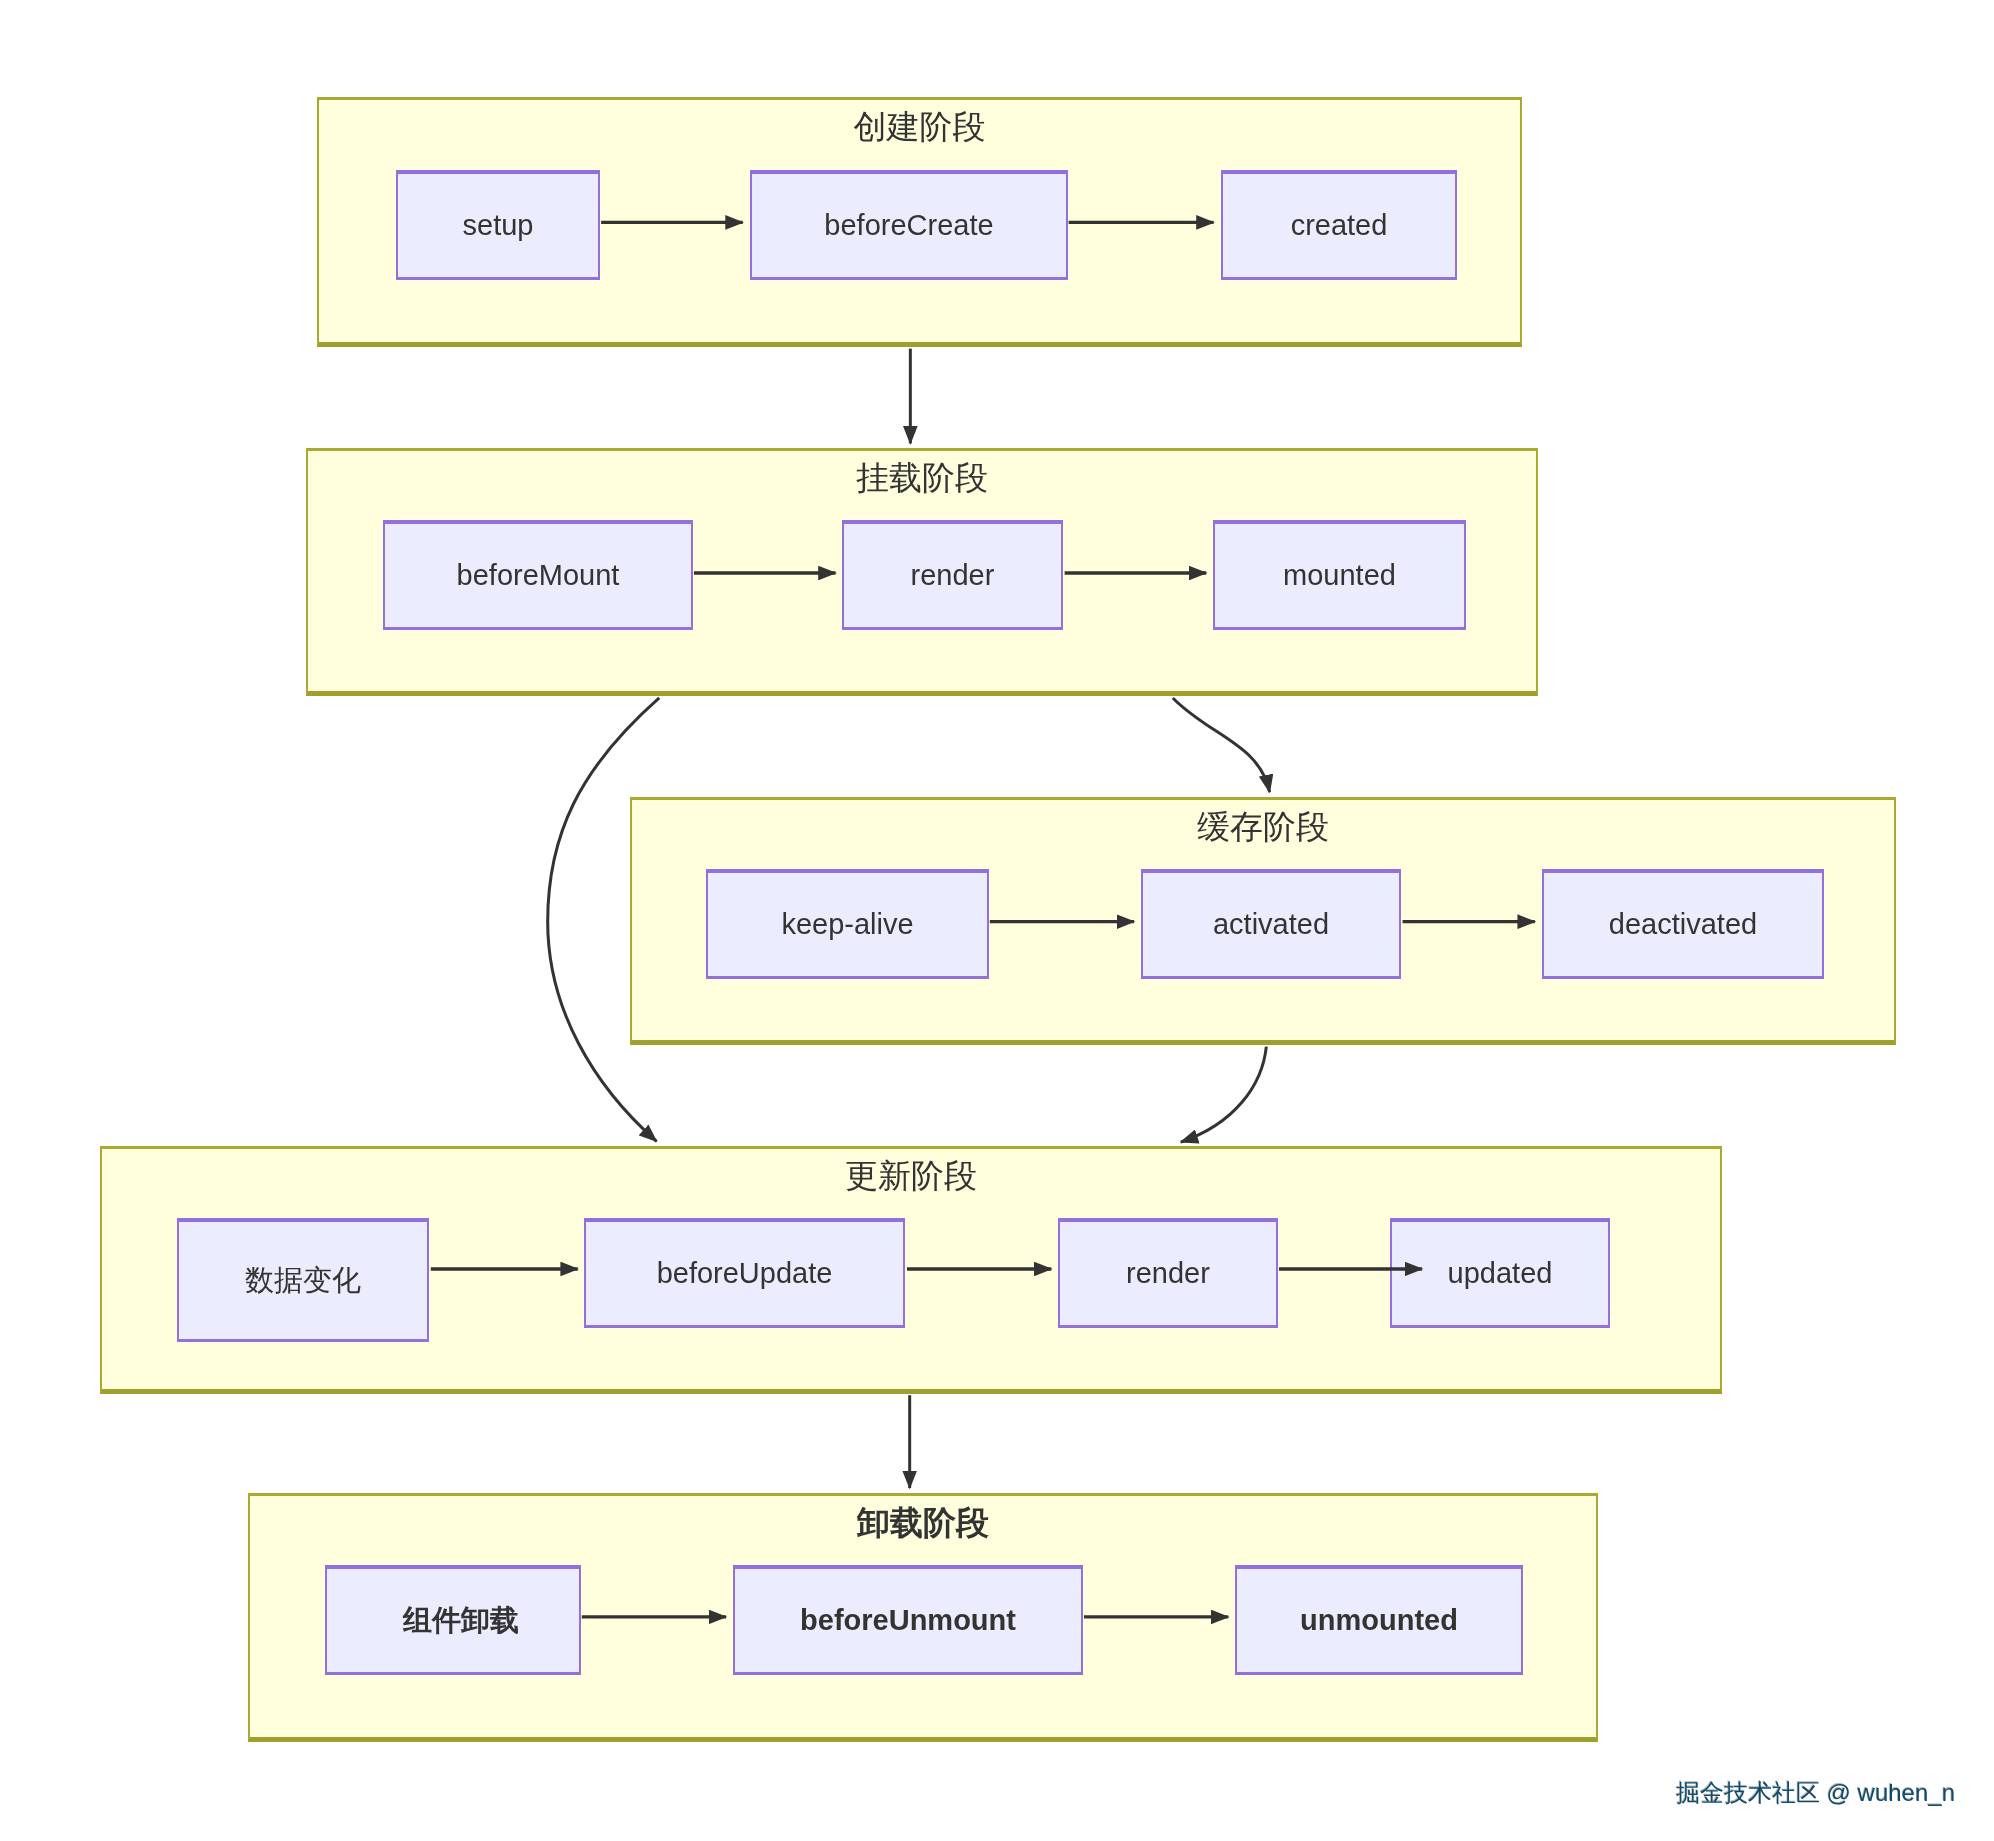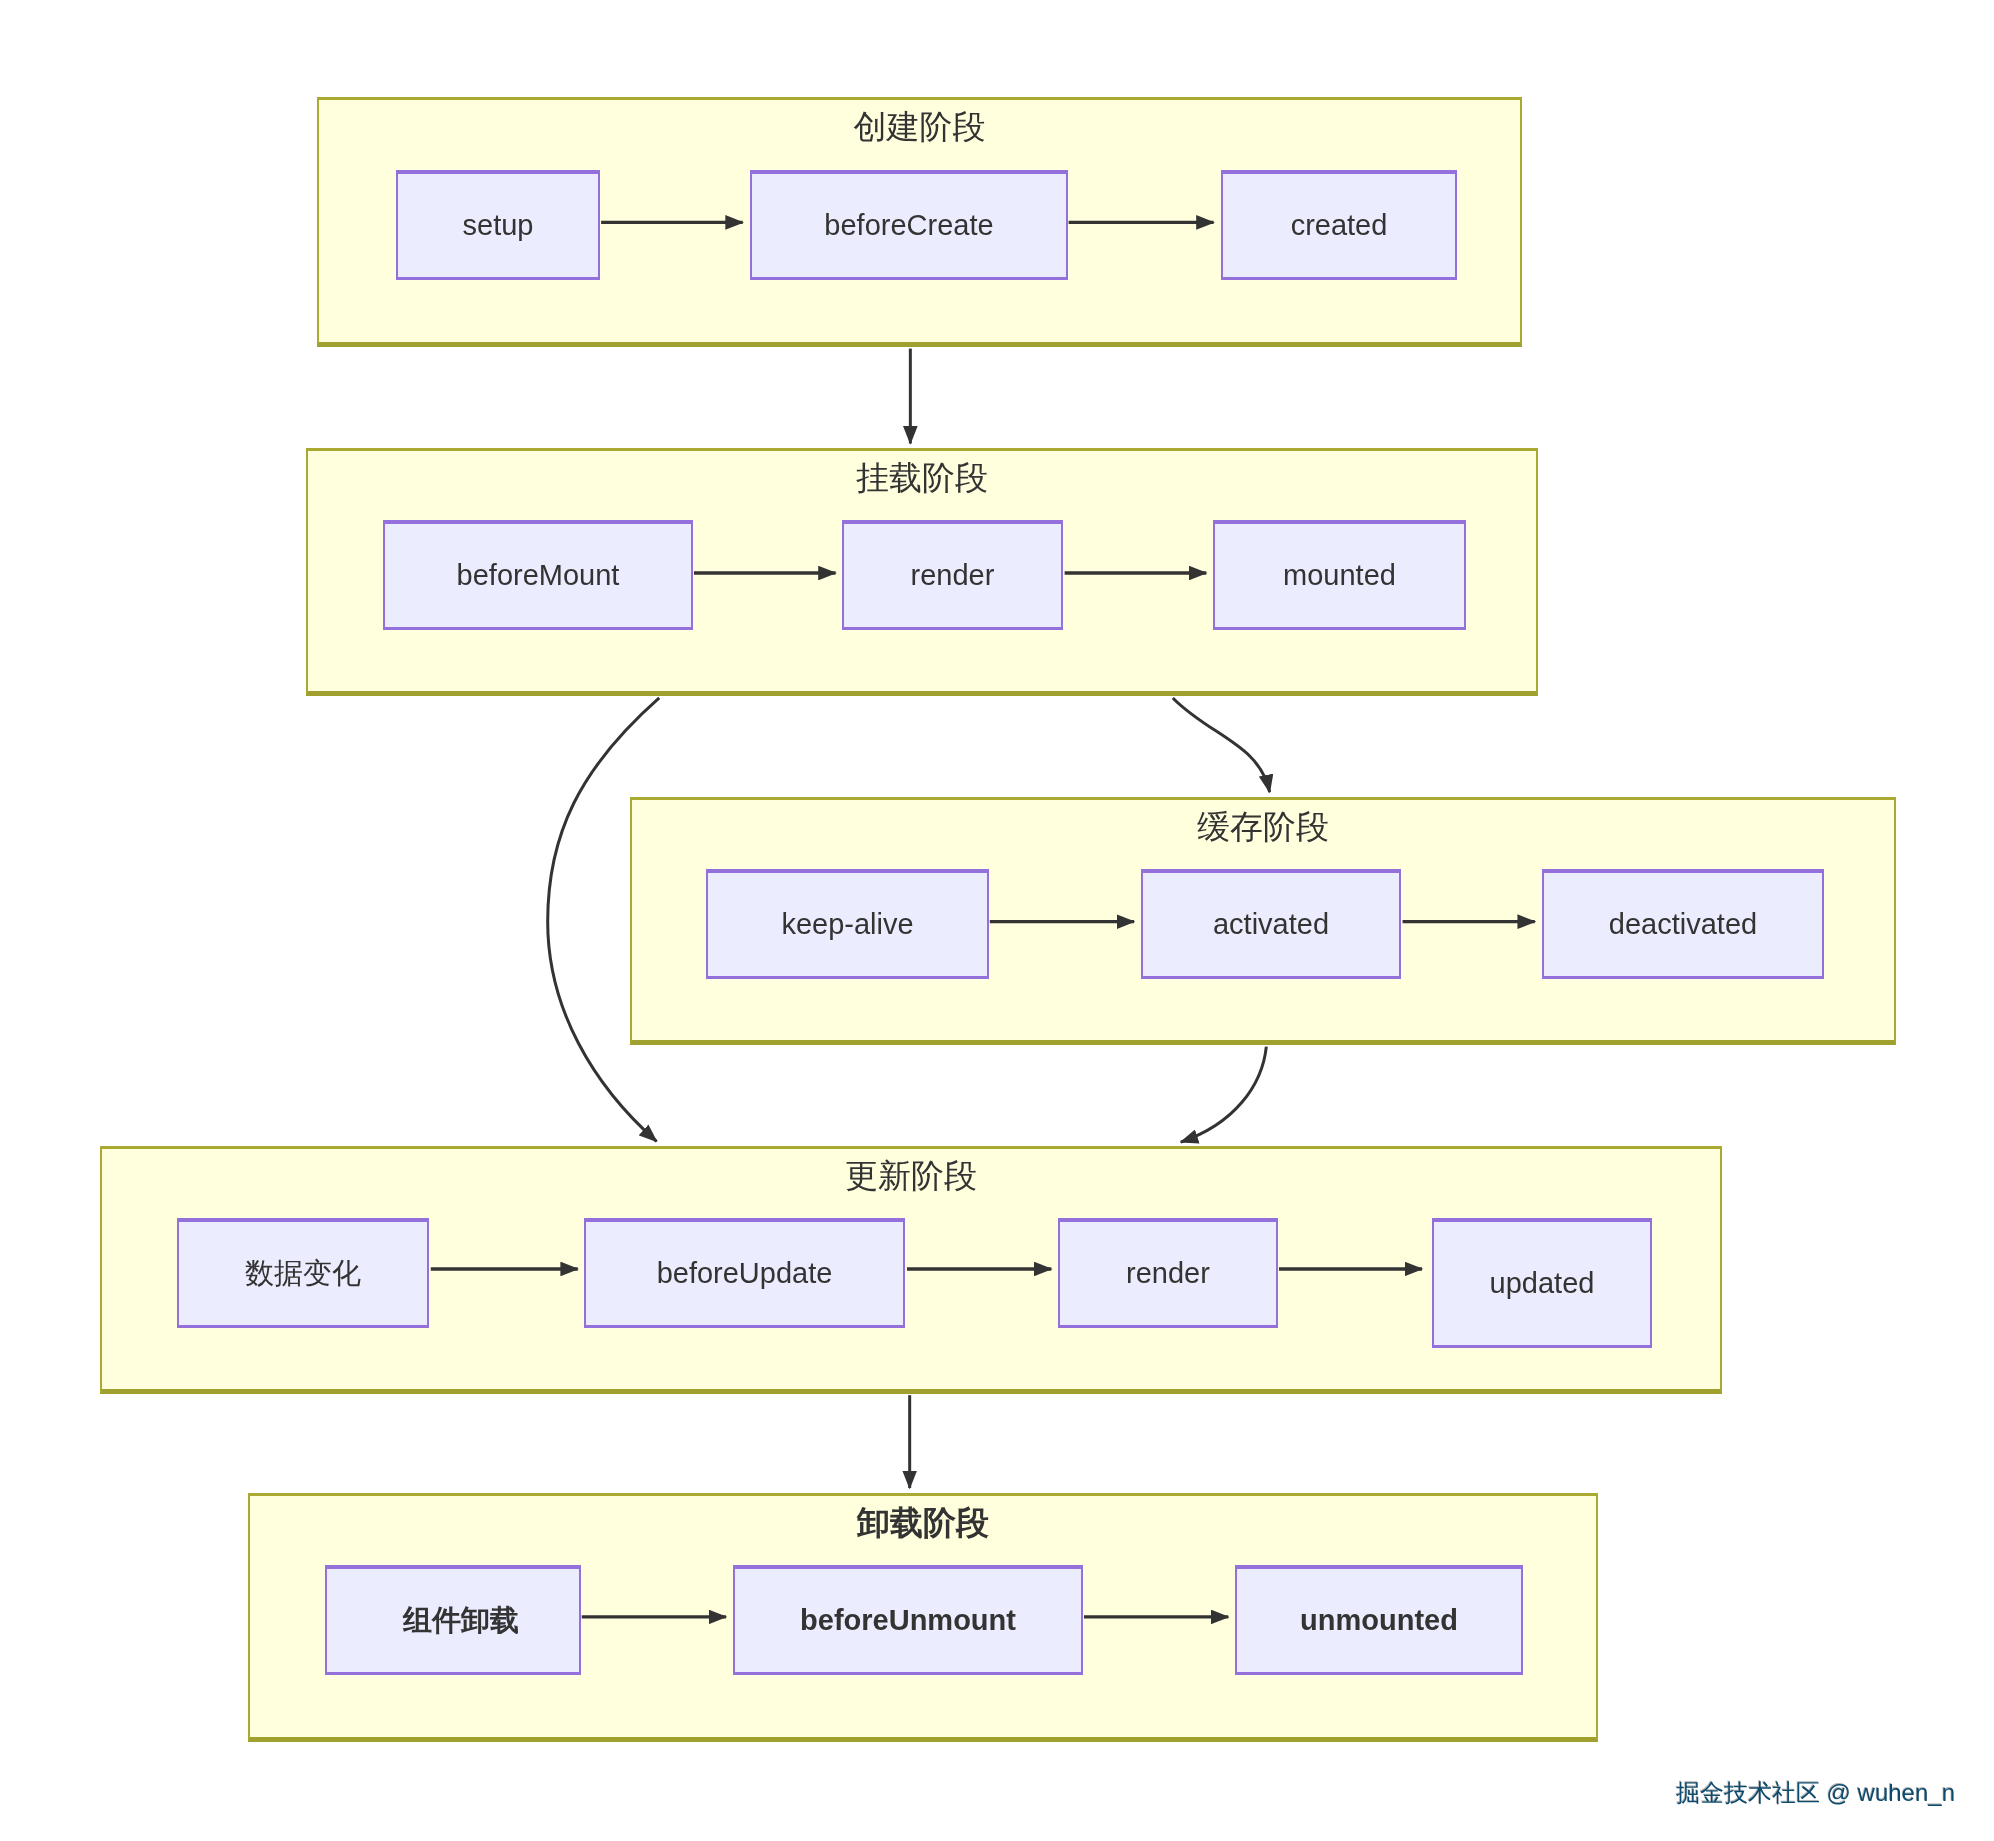--- a/index.html
+++ b/index.html
@@ -78,24 +78,24 @@
 
   <div class="cluster" style="left:630px;top:797px;width:1266px;height:248px;">
     <div class="cluster-title">缓存阶段</div>
     <div class="node" style="left:74px;top:69px;width:283px;height:110px;">keep-alive</div>
     <div class="node" style="left:509px;top:69px;width:260px;height:110px;">activated</div>
     <div class="node" style="left:910px;top:69px;width:282px;height:110px;">deactivated</div>
   </div>
 
   <div class="cluster" style="left:100px;top:1146px;width:1622px;height:248px;">
     <div class="cluster-title">更新阶段</div>
-    <div class="node" style="left:75px;top:69px;width:252px;height:110px;">数据变化</div>
+    <div class="node" style="left:75px;top:69px;width:252px;height:124px;">数据变化</div>
     <div class="node" style="left:482px;top:69px;width:321px;height:110px;">beforeUpdate</div>
     <div class="node" style="left:956px;top:69px;width:220px;height:110px;">render</div>
-    <div class="node" style="left:1330px;top:69px;width:220px;height:130px;">updated</div>
+    <div class="node" style="left:1288px;top:69px;width:220px;height:110px;">updated</div>
   </div>
 
   <div class="cluster" style="left:248px;top:1493px;width:1350px;height:249px;font-weight:bold;">
     <div class="cluster-title">卸载阶段</div>
     <div class="node" style="left:75px;top:69px;width:256px;height:110px;padding-left:16px;">组件卸载</div>
     <div class="node" style="left:483px;top:69px;width:350px;height:110px;">beforeUnmount</div>
     <div class="node" style="left:985px;top:69px;width:288px;height:110px;">unmounted</div>
   </div>
 
   <svg class="edges" width="1995" height="1842" viewBox="0 0 2987 2758">

